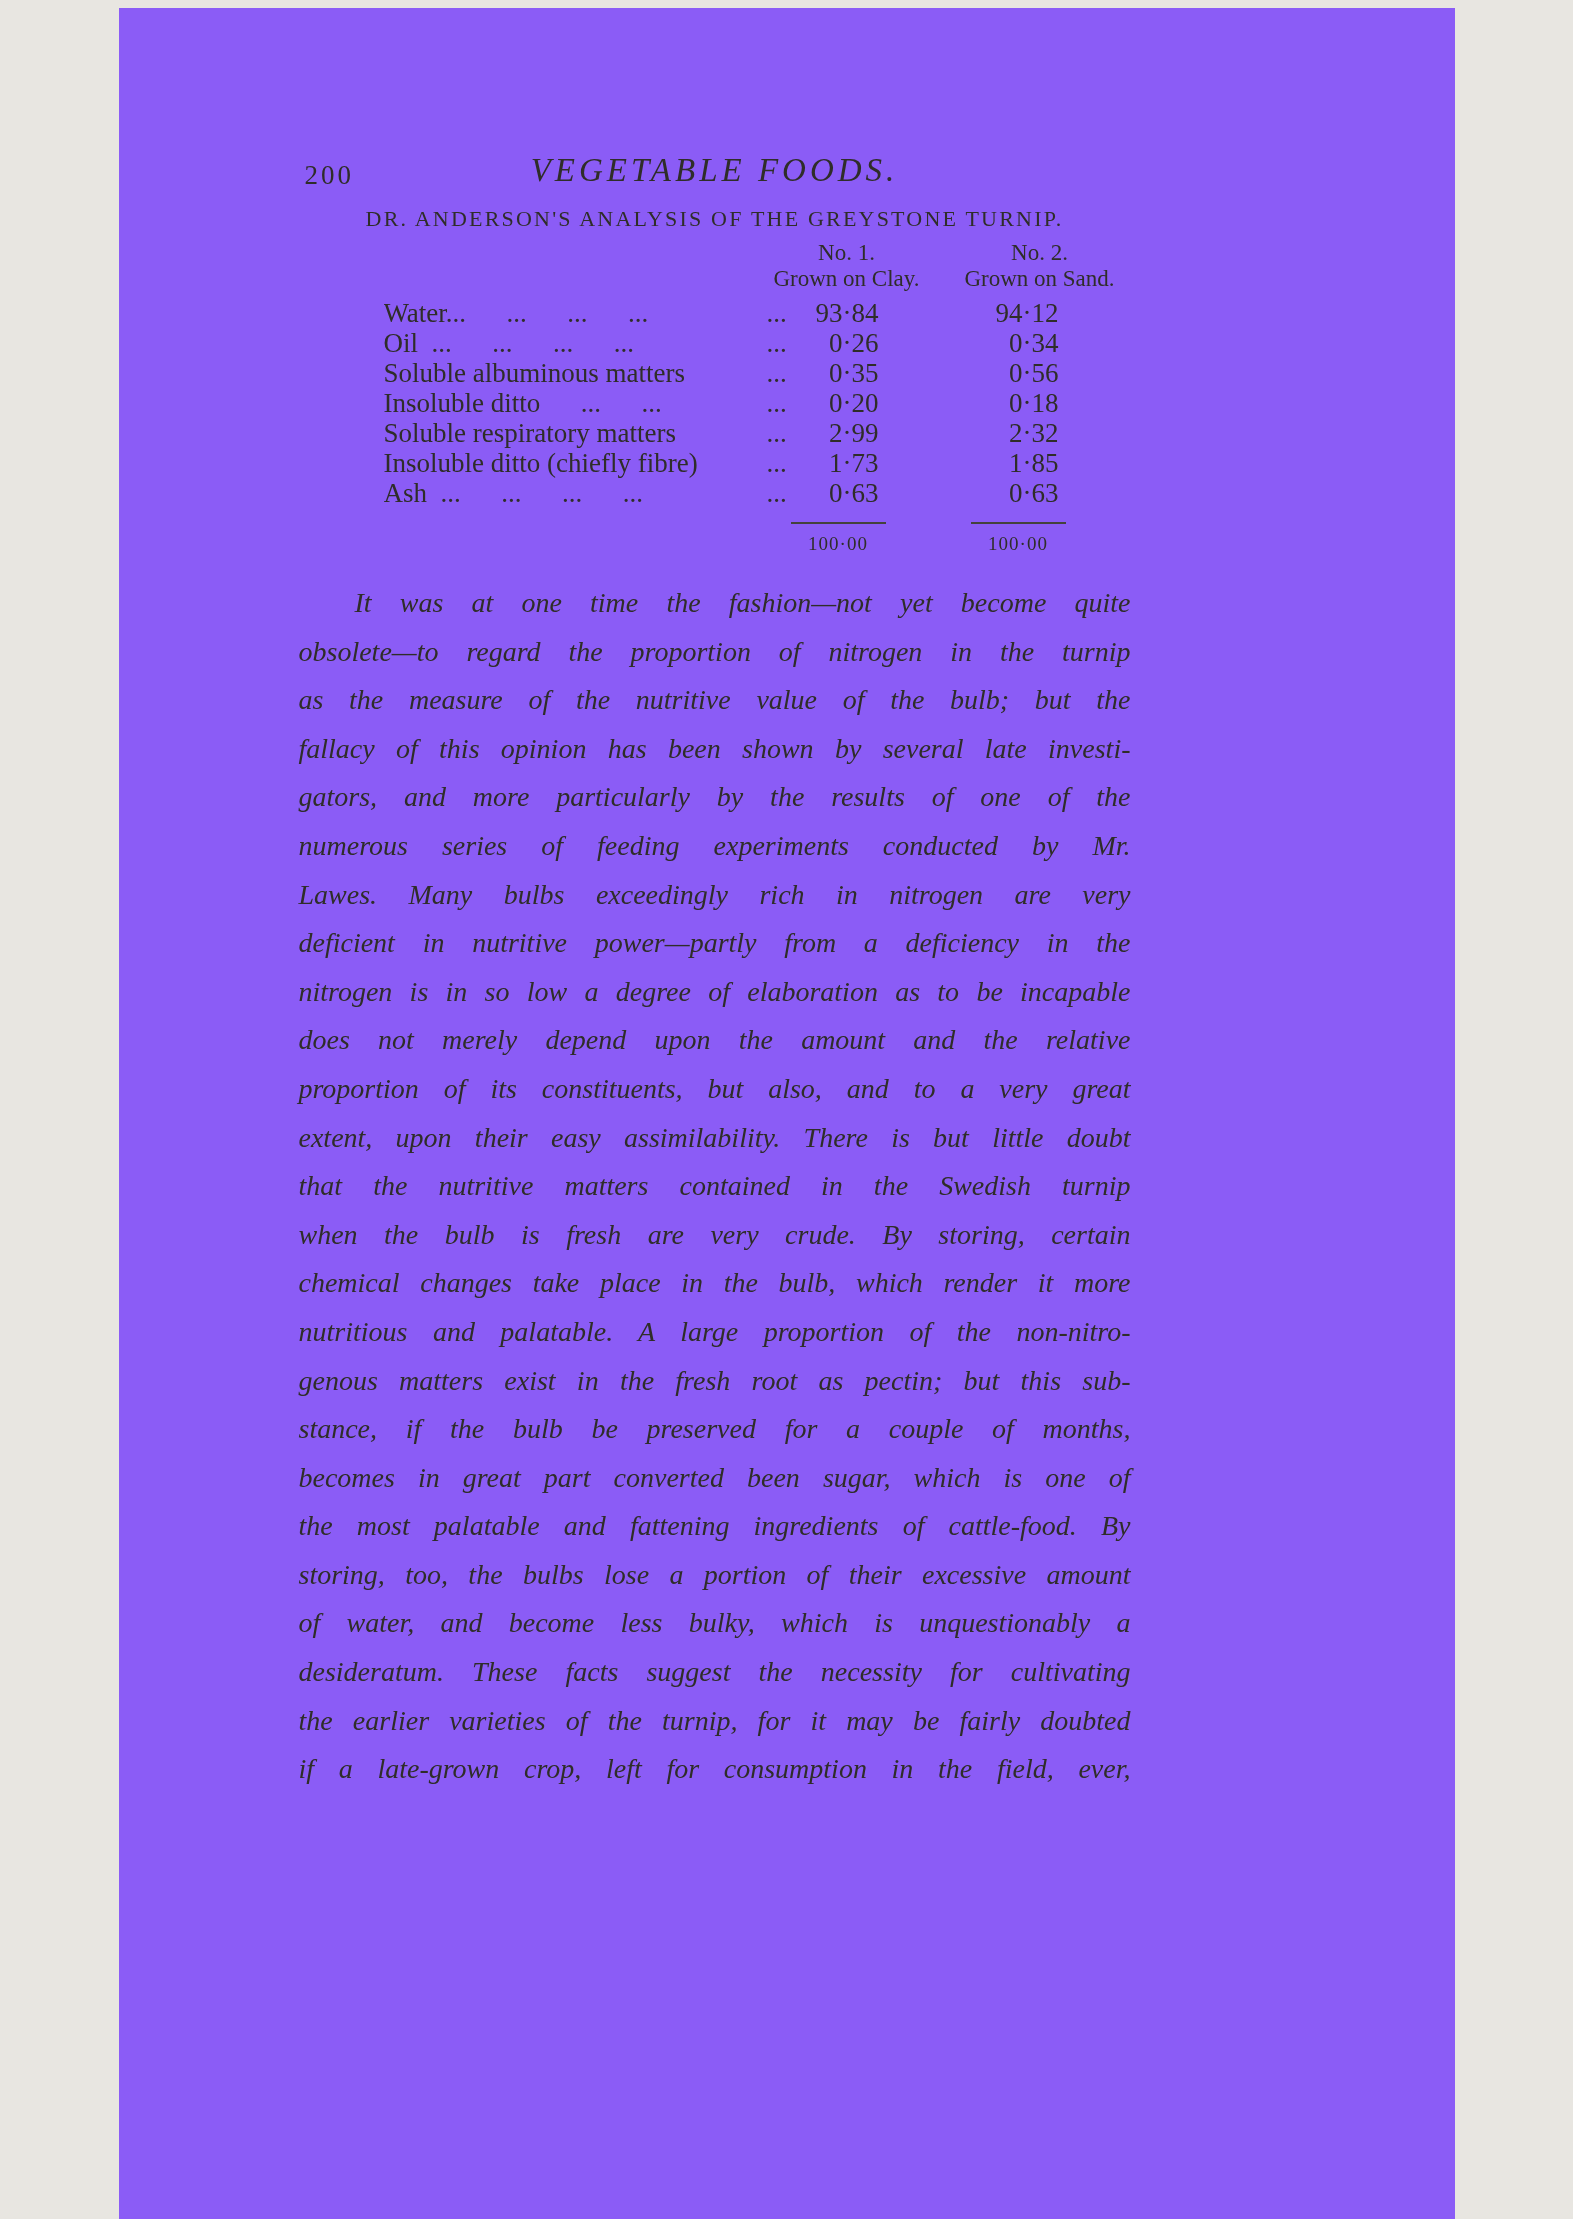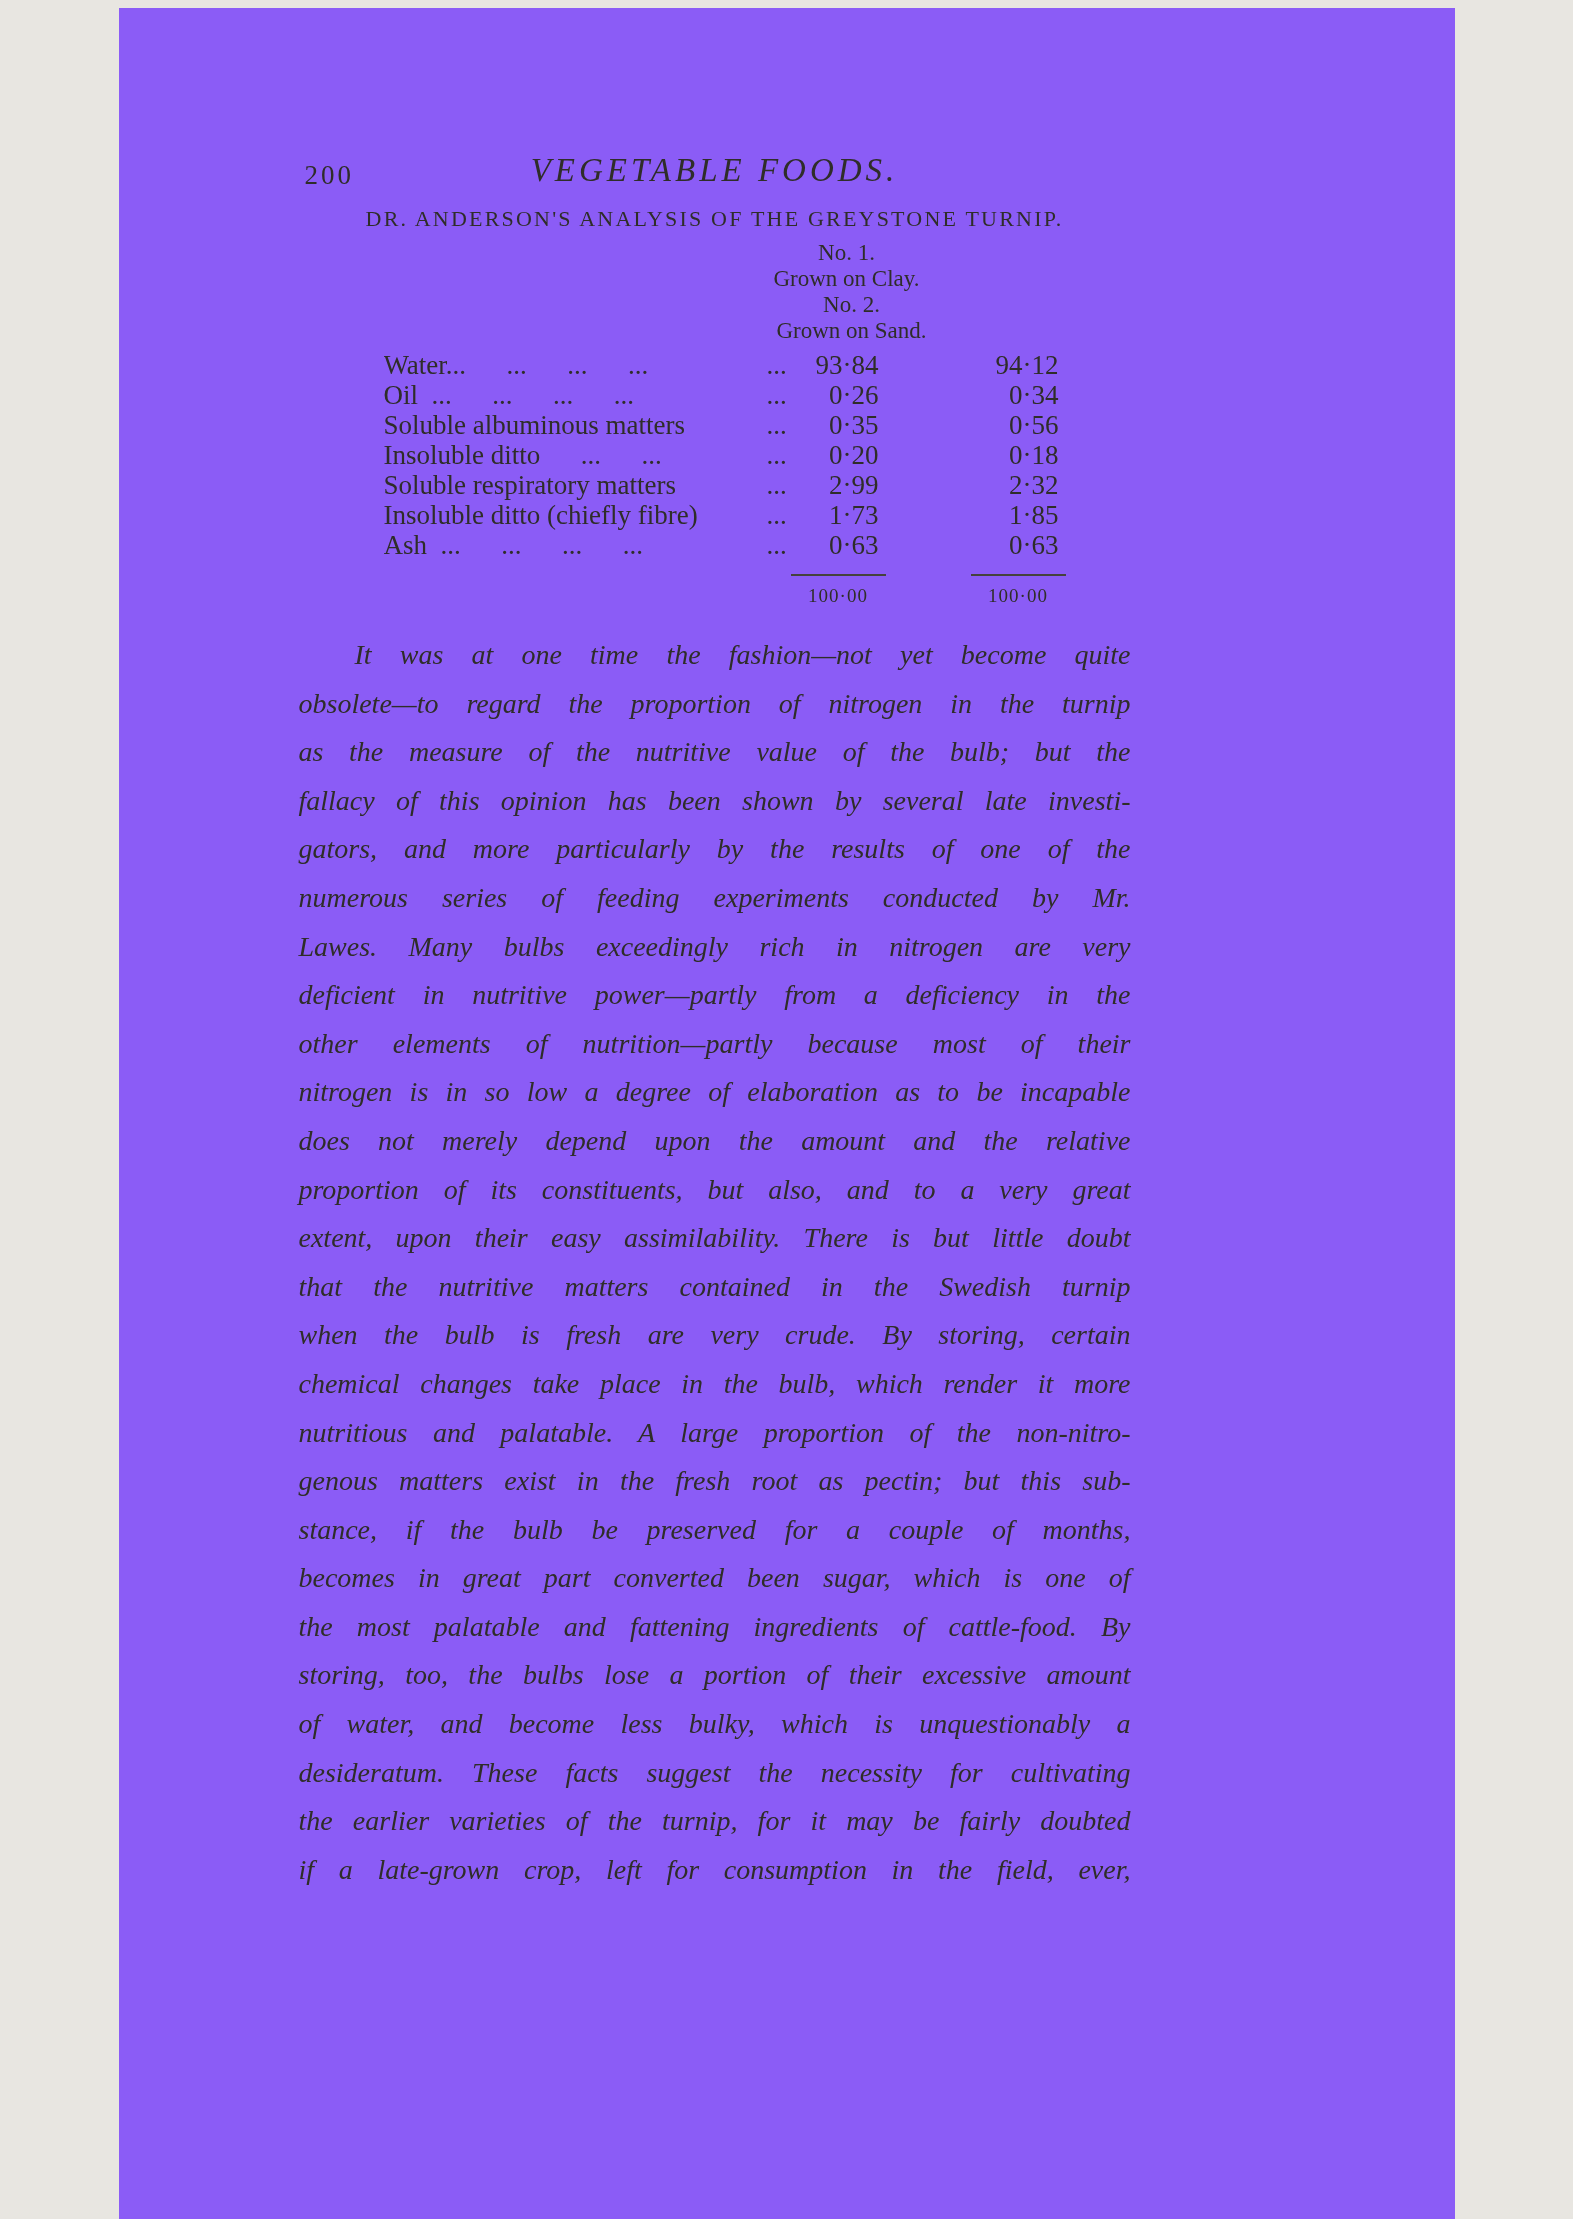--- a/index.html
+++ b/index.html
@@ -51,21 +51,20 @@
     margin-top: 8px;
     margin-bottom: 8px;
     white-space: nowrap;
   }
   .thead {
     display: flex;
     padding-left: 468px;
     font-size: 23px;
     line-height: 26px;
     margin-bottom: 6px;
-    flex-direction: column;
   }
   .th-col1 { width: 160px; text-align: center; }
   .th-gap  { width: 28px; }
   .th-col2 { width: 170px; text-align: center; }
   .trow {
     display: flex;
     padding-left: 85px;
     align-items: baseline;
     font-size: 27px;
     line-height: 30px;
@@ -187,21 +186,20 @@
 
     <div class="bodypara">
       <div class="pline first">It was at one time the fashion—not yet become quite</div>
       <div class="pline">obsolete—to regard the proportion of nitrogen in the turnip</div>
       <div class="pline">as the measure of the nutritive value of the bulb; but the</div>
       <div class="pline">fallacy of this opinion has been shown by several late investi-</div>
       <div class="pline">gators, and more particularly by the results of one of the</div>
       <div class="pline">numerous series of feeding experiments conducted by Mr.</div>
       <div class="pline">Lawes. Many bulbs exceedingly rich in nitrogen are very</div>
       <div class="pline">deficient in nutritive power—partly from a deficiency in the</div>
-      <div class="pline">other elements of nutrition—partly because most of their</div>
       <div class="pline">nitrogen is in so low a degree of elaboration as to be incapable</div>
       <div class="pline">does not merely depend upon the amount and the relative</div>
       <div class="pline">proportion of its constituents, but also, and to a very great</div>
       <div class="pline">extent, upon their easy assimilability. There is but little doubt</div>
       <div class="pline">that the nutritive matters contained in the Swedish turnip</div>
       <div class="pline">when the bulb is fresh are very crude. By storing, certain</div>
       <div class="pline">chemical changes take place in the bulb, which render it more</div>
       <div class="pline">nutritious and palatable. A large proportion of the non-nitro-</div>
       <div class="pline">genous matters exist in the fresh root as pectin; but this sub-</div>
       <div class="pline">stance, if the bulb be preserved for a couple of months,</div>

